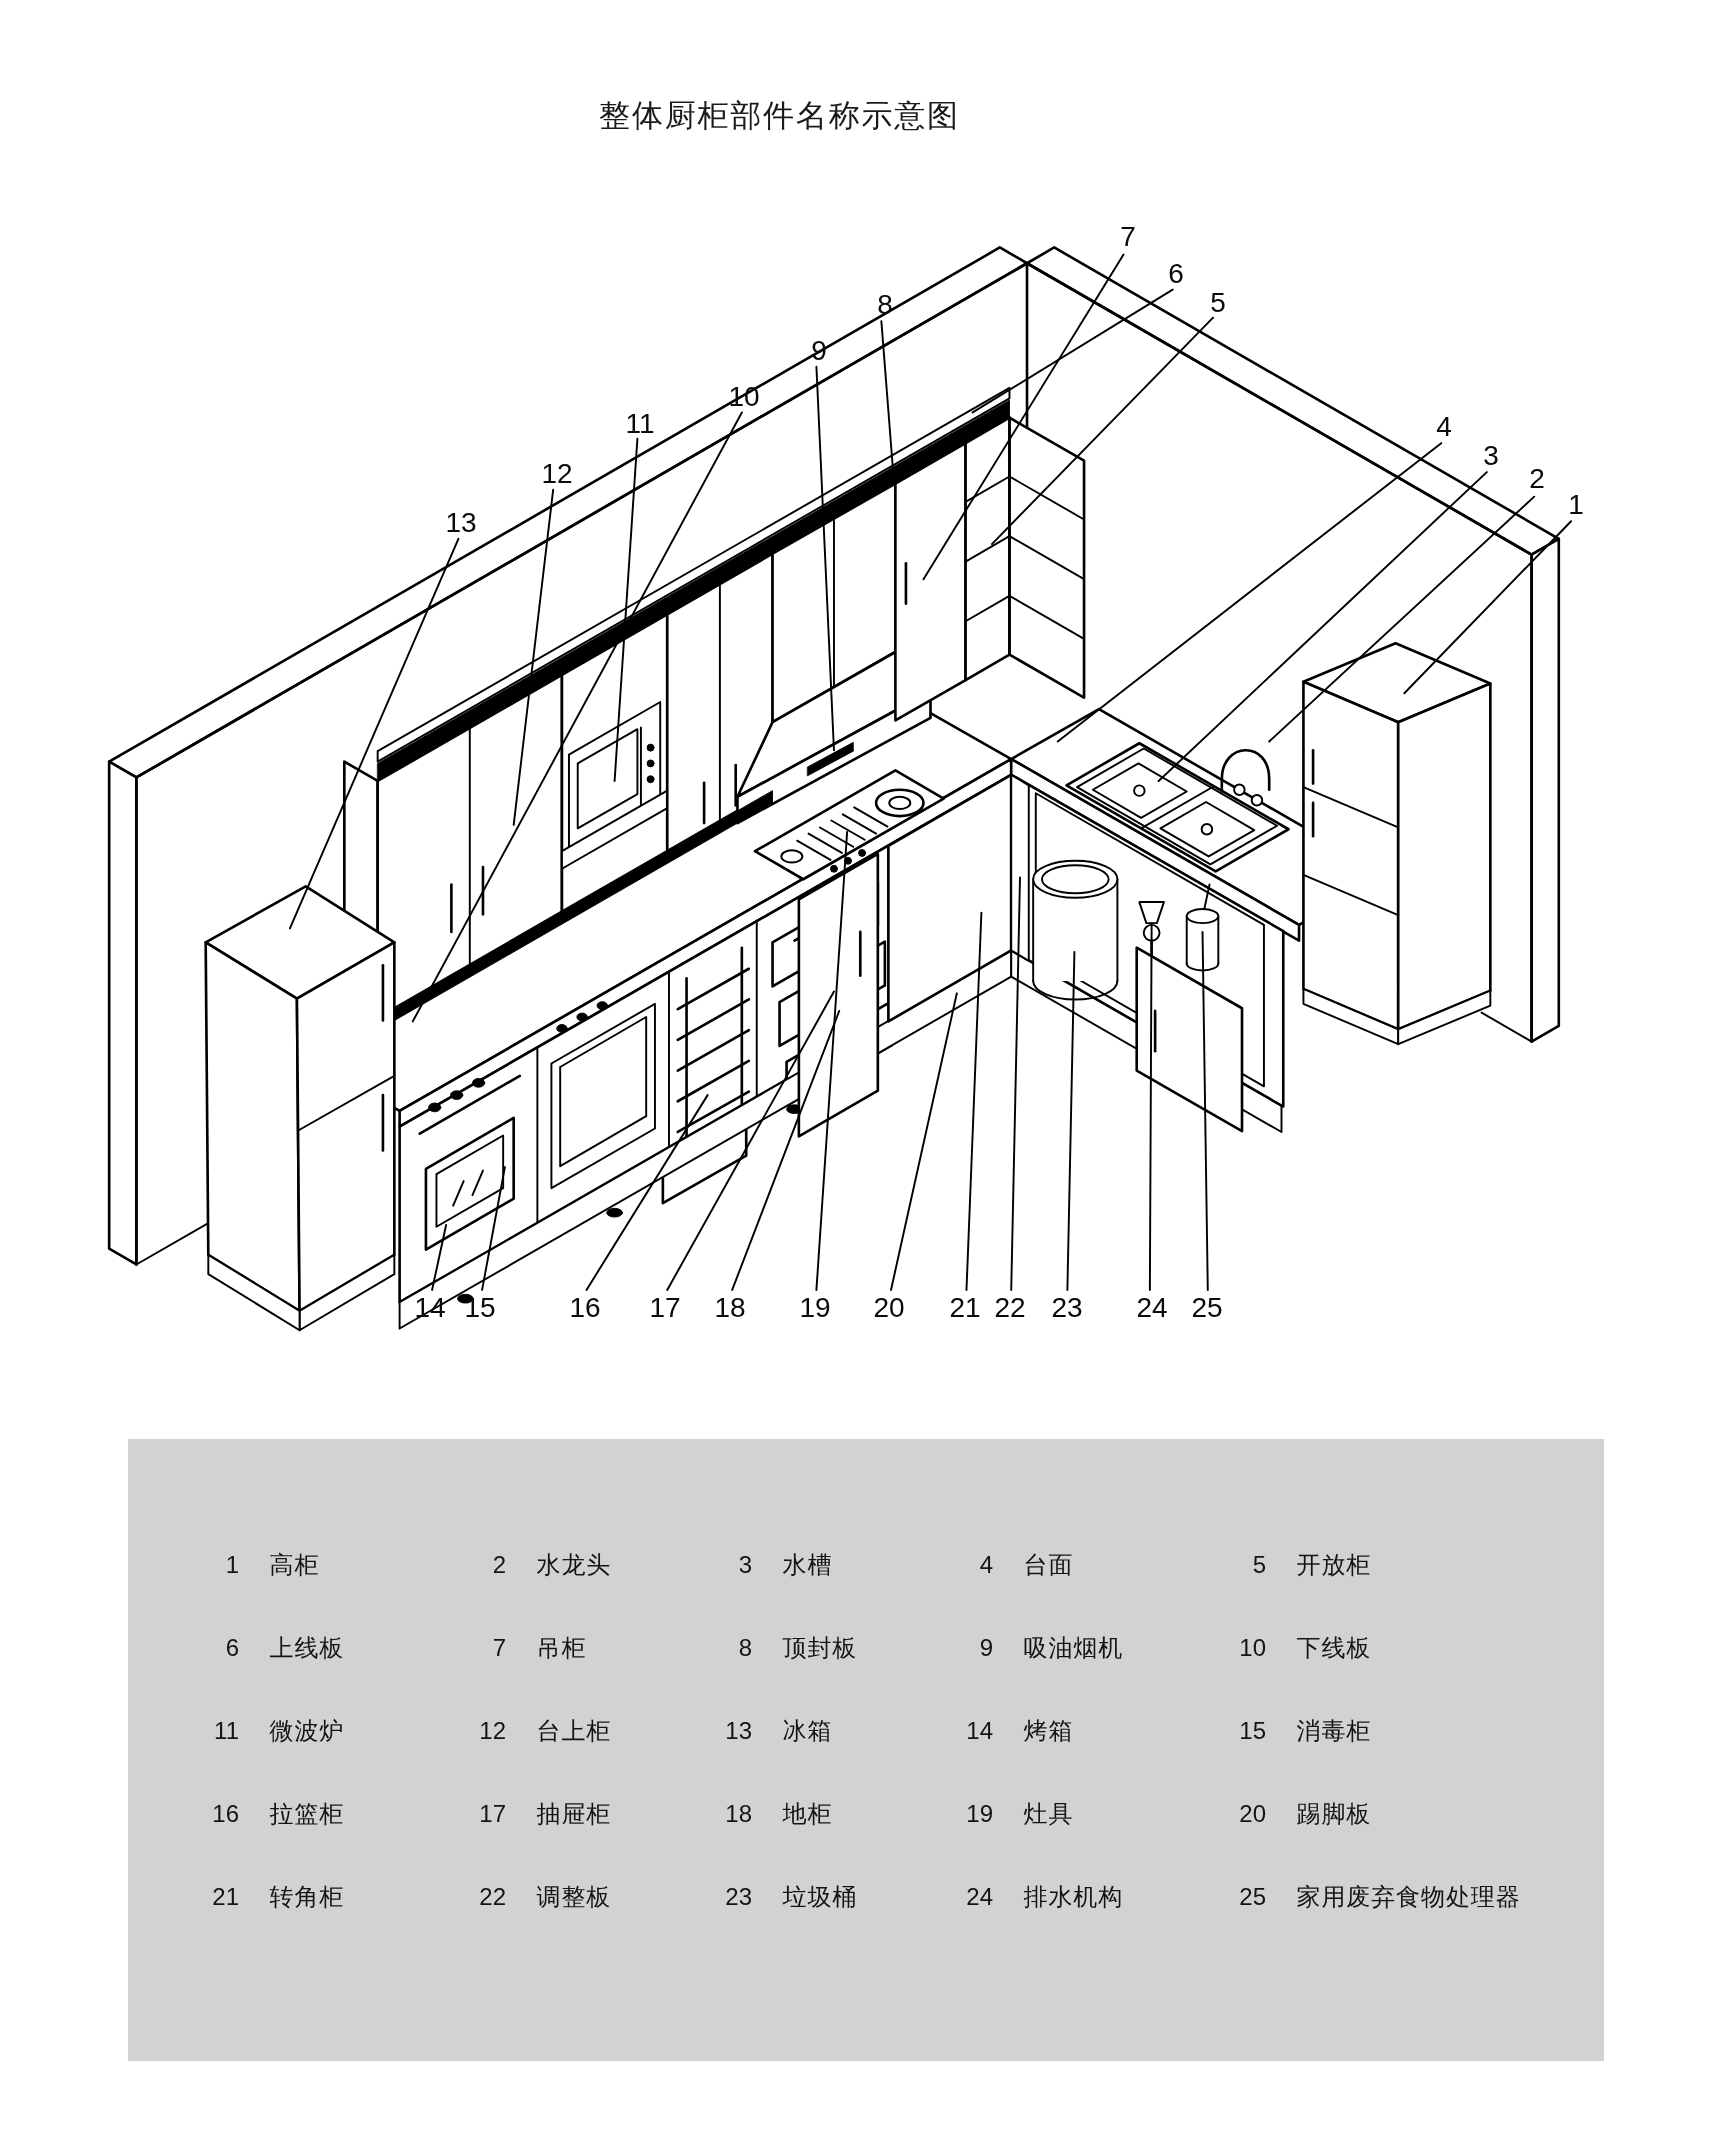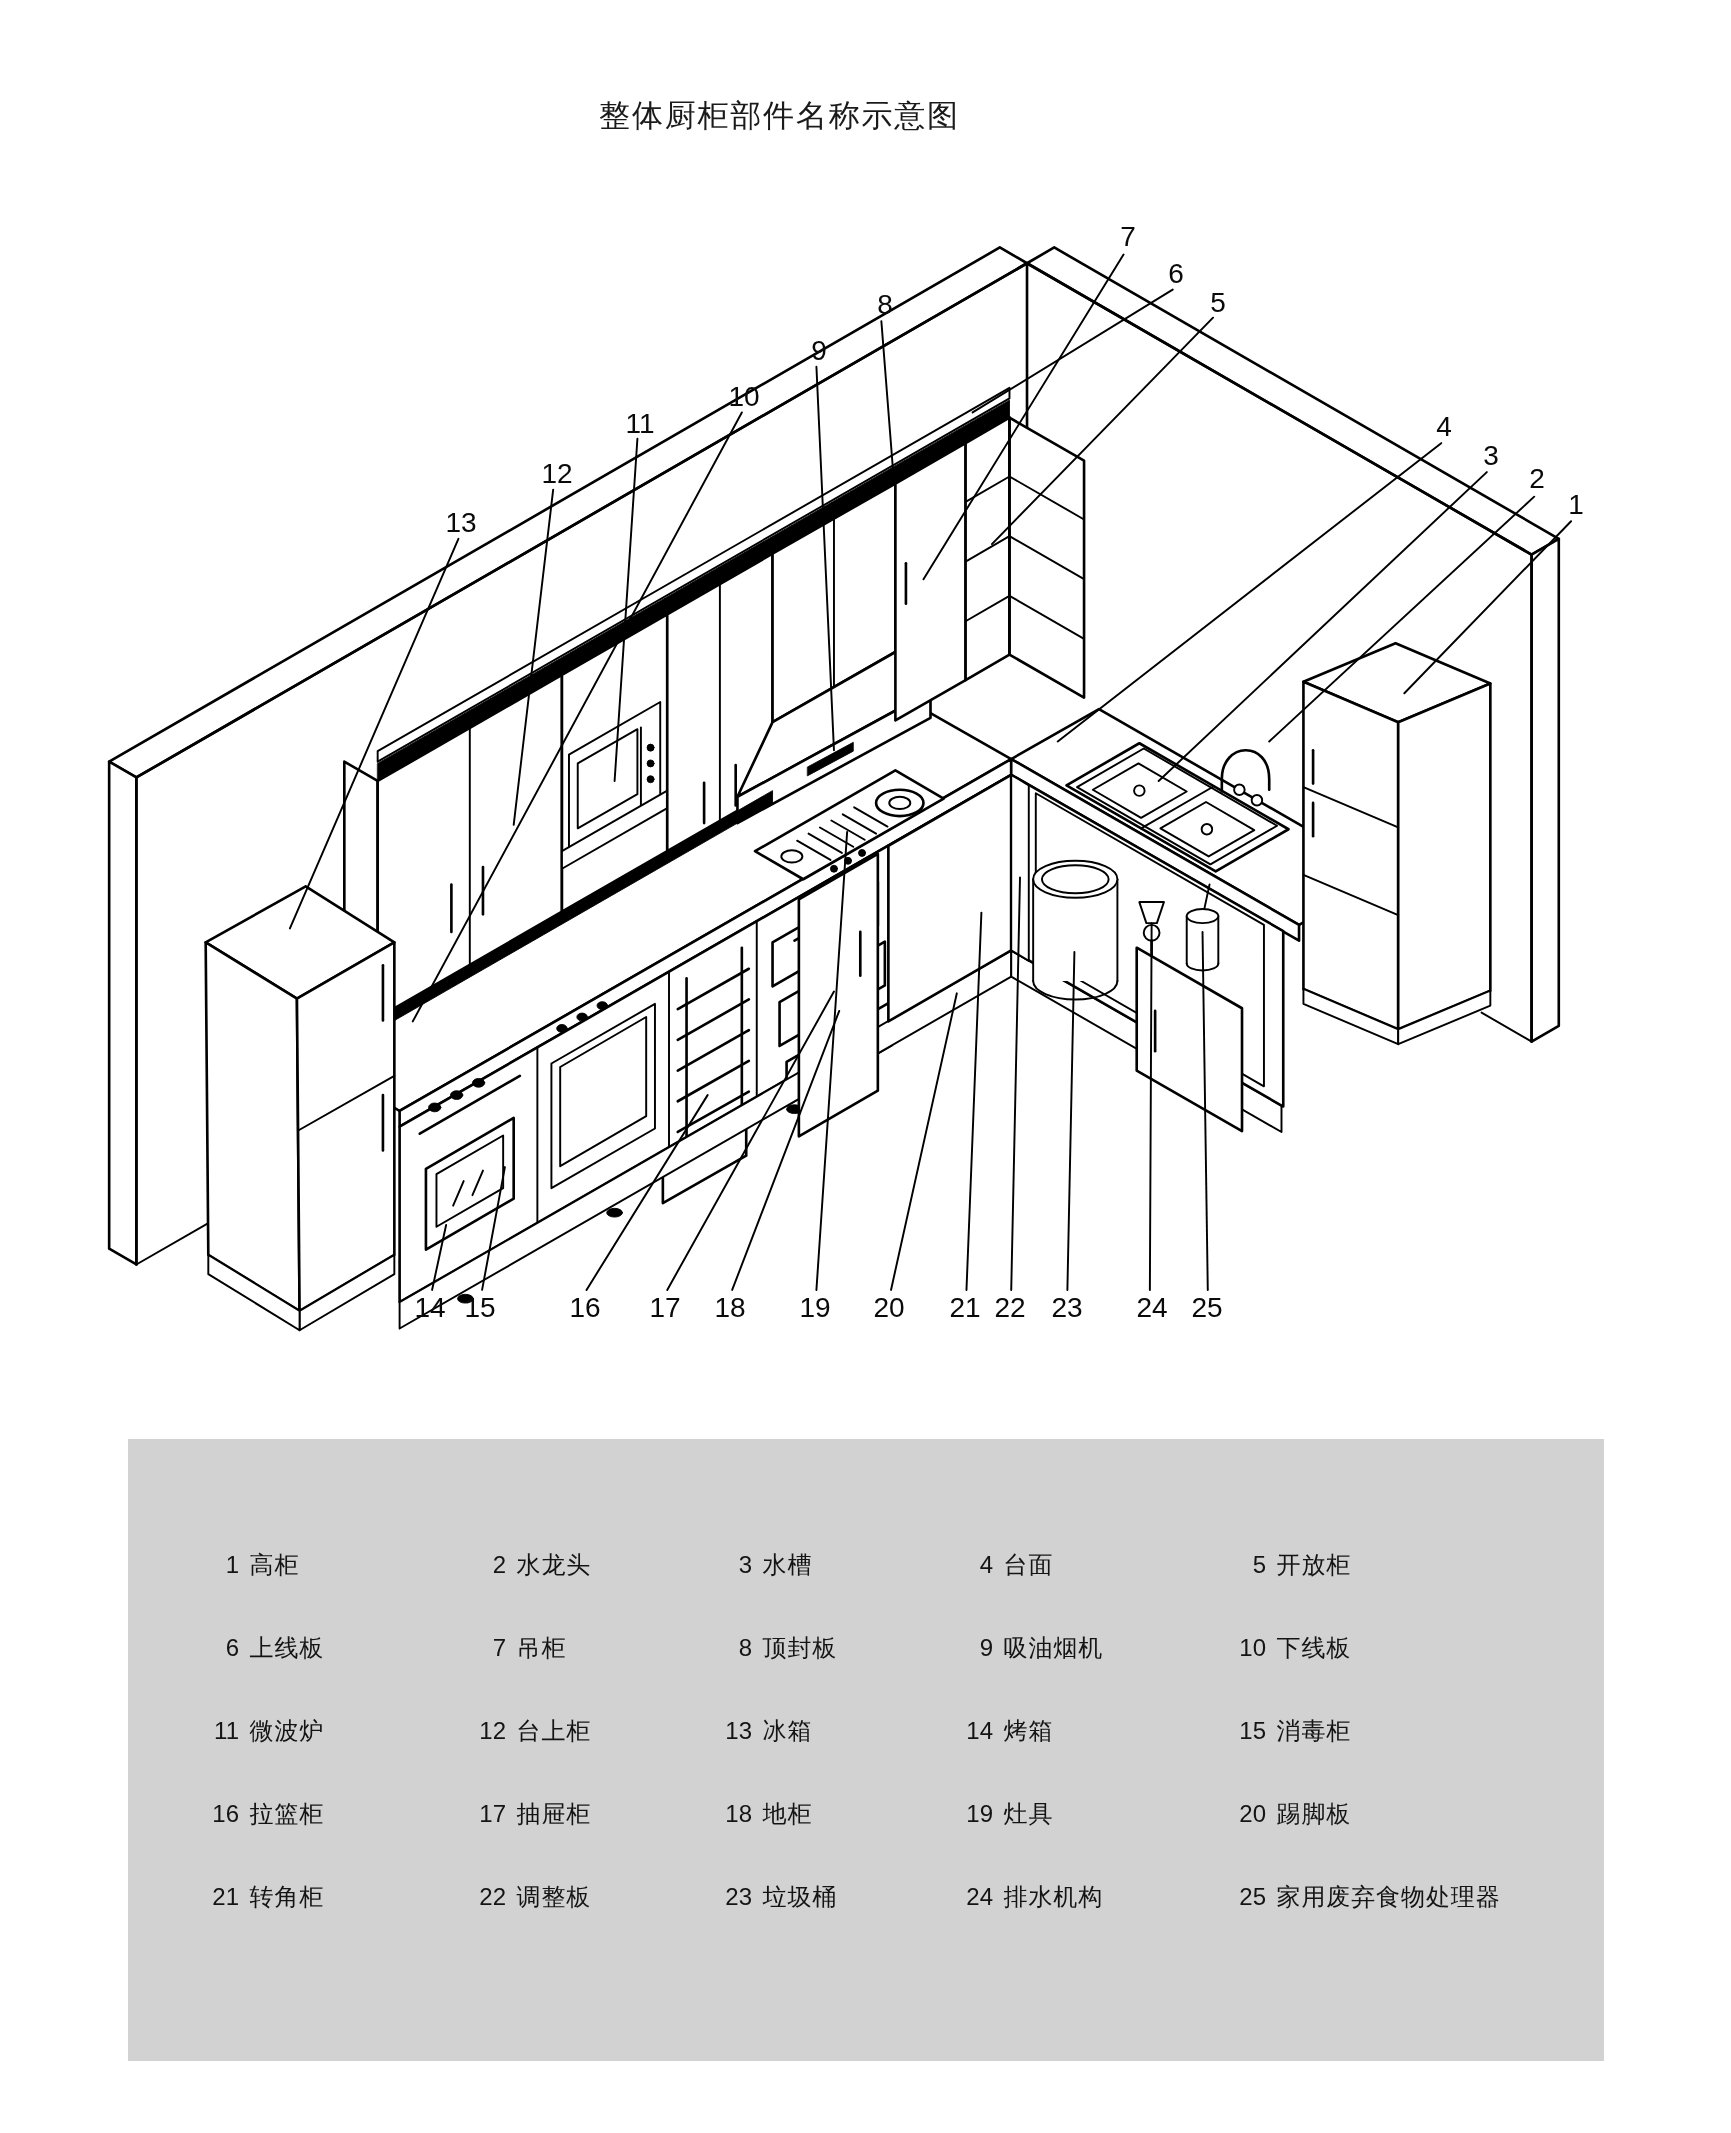--- a/index.html
+++ b/index.html
@@ -23,21 +23,21 @@
   #legend{
     position:absolute;left:128px;top:1439px;width:1476px;height:622px;
     box-sizing:border-box;padding:84px 0 0 72px;
   }
   .legend-row{
     display:grid;grid-template-columns:267px 246px 241px 273px auto;
     height:83px;align-items:center;
   }
   .legend-cell{display:flex;align-items:baseline;font-size:24px;color:#141414;}
   .legend-cell .num{width:39px;text-align:right;margin-right:10.5px;flex:none;}
-  .legend-cell .name{letter-spacing:0.9px;}
+  .legend-cell .name{letter-spacing:0.9px;margin-left:20px;}
 </style>
 </head>
 <body>
 
 <div id="page">
 
   <div id="title">整体厨柜部件名称示意图</div>
 
   <div id="figure">
   <svg width="1732" height="1404" viewBox="0 0 1973 1600" xmlns="http://www.w3.org/2000/svg" stroke-linejoin="round" stroke-linecap="round">

